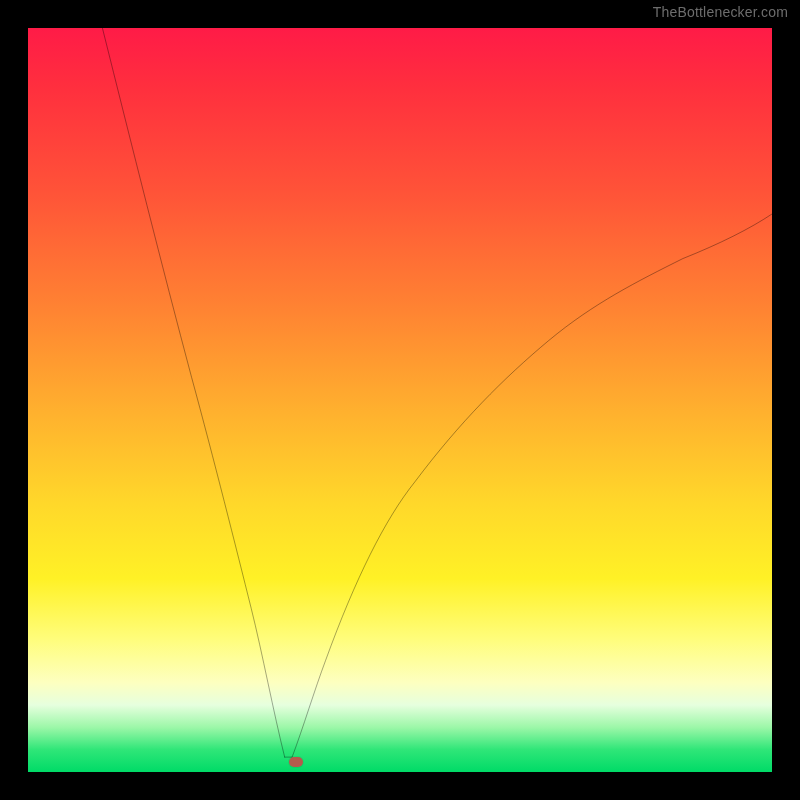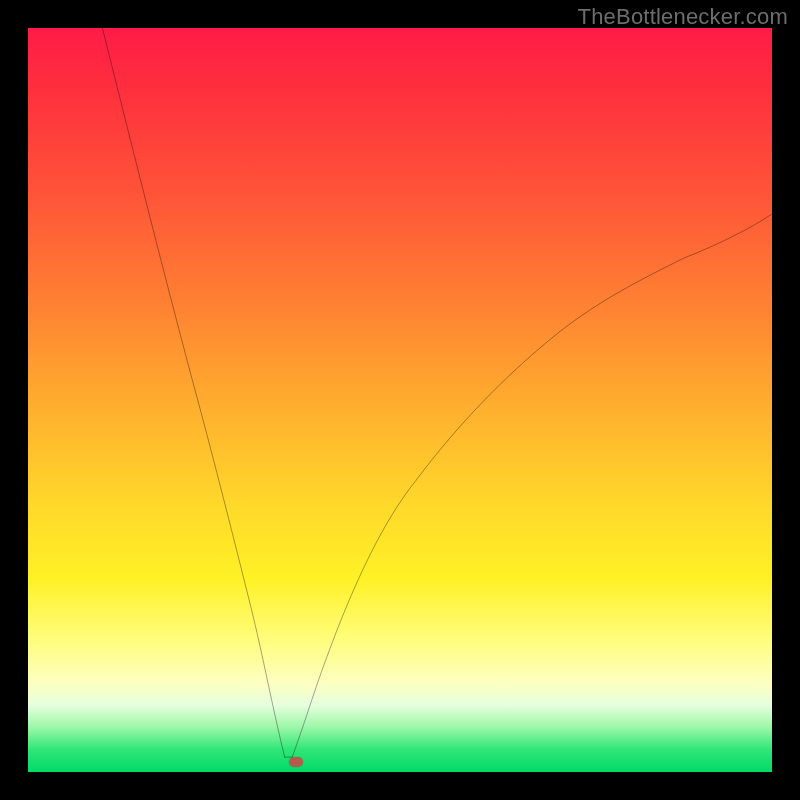--- a/index.html
+++ b/index.html
@@ -57,21 +57,21 @@
     border-radius: 5px;
     background: #b55a4c;
     transform: translate(-50%, -50%);
     box-shadow: 0 0 0 1px rgba(0,0,0,0.05);
   }
   .watermark {
     position: absolute;
     top: 4px;
     right: 12px;
     color: #6d6d6d;
-    font-size: 22px;
+    font-size: 14px;
     font-weight: 500;
     letter-spacing: 0.2px;
     user-select: none;
   }
 </style>
 </head>
 <body>
 
 <div class="frame">
 

